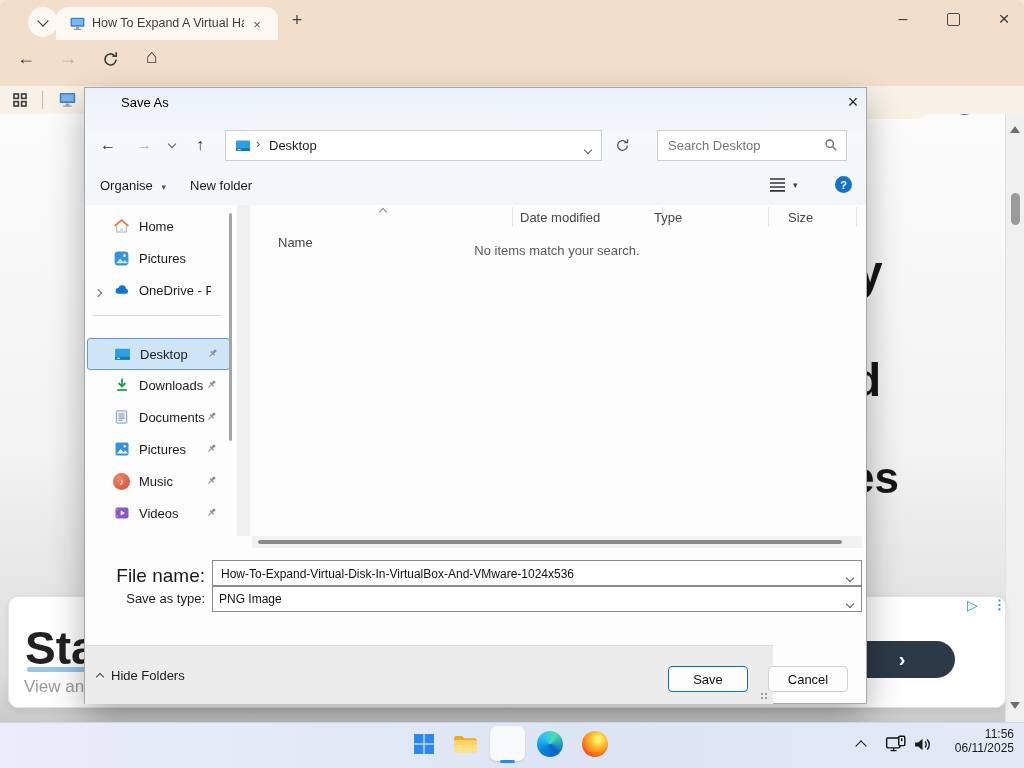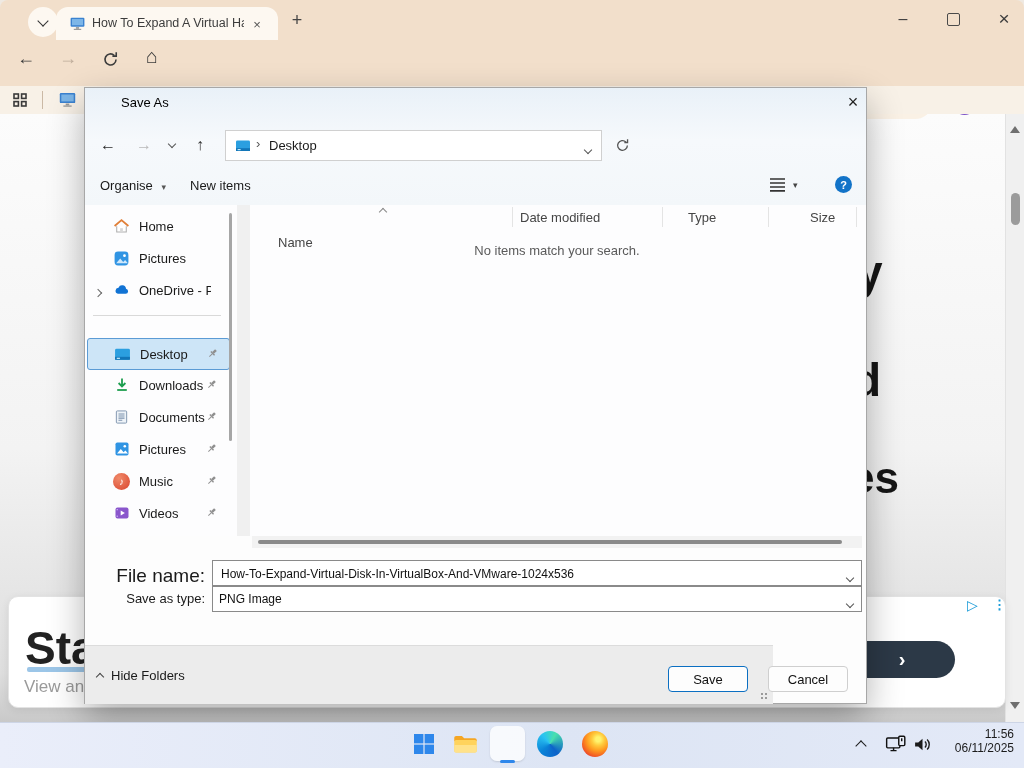--- a/index.html
+++ b/index.html
@@ -194,27 +194,36 @@
       <span class="abs" style="left:30px;top:5px;color:#555;font-size:13px;">›</span>
       <span class="abs" style="left:43px;top:7px;font-size:13px;color:#1a1a1a;">Desktop</span>
       <span class="abs" style="right:10px;top:10px;color:#555;"><span class="chev down sm"></span></span>
     </div>
     <div class="abs glyph-btn" style="left:524px;top:44px;width:26px;height:26px;">
       <svg width="15" height="15" viewBox="0 0 16 16" fill="none" stroke="#555" stroke-width="1.4">
           <path d="M13.2 8a5.2 5.2 0 1 1-1.6-3.8"></path>
           <path d="M13.4 1.4v3.4H10"></path>
         </svg>
     </div>
+    <div class="abs box-input" style="left:572px;top:42px;width:188px;height:29px;">
+      <input style="position: absolute; left: 8px; top: 4px; width: 150px; height: 19px; border: 0px; outline: 0px; font-size: 13px; color: rgb(51, 51, 51); font-family: &quot;Liberation Sans&quot;, sans-serif; background: transparent;" placeholder="Search Desktop">
+      <span class="abs" style="right:8px;top:7px;">
+        <svg width="14" height="14" viewBox="0 0 16 16" fill="none" stroke="#6b6b6b" stroke-width="1.5">
+            <circle cx="6.5" cy="6.5" r="4.2"></circle>
+            <path d="M9.8 9.8L14 14"></path>
+          </svg>
+      </span>
+    </div>
 
     
     <div class="abs" style="left:15px;top:90px;font-size:13px;color:#1a1a1a;">
       <span>Organise</span>
       <span style="font-size:9px;color:#555;margin-left:5px;">▾</span>
     </div>
-    <div class="abs" style="left:105px;top:90px;font-size:13px;color:#1a1a1a;">New items</div>
+    <div class="abs" style="left:105px;top:90px;font-size:13px;color:#1a1a1a;">New folder</div>
     <div class="abs" style="left:684px;top:90px;">
       <svg width="17" height="15" viewBox="0 0 17 15" stroke="#333" stroke-width="1.7">
           <path d="M1 2.2h15M1 6.2h15M1 10.2h15M1 14h15" transform="translate(0,-1.2)"></path>
         </svg>
     </div>
     <span class="abs" style="left:708px;top:92px;font-size:9px;color:#444;">▾</span>
     <div class="abs" style="left:750px;top:88px;width:17px;height:17px;border-radius:50%;background:#1273c8;color:#fff;display:flex;align-items:center;justify-content:center;font-size:11px;font-weight:bold;">?</div>
 
     
     <div class="abs" style="left:0;top:117px;width:781px;height:331px;background:#fdfdfe;">
@@ -373,23 +382,23 @@
       <div class="abs" style="left:144px;top:8px;width:3px;height:228px;background:#a6a6a6;border-radius:2px;"></div>
       <div class="abs" style="left:152px;top:0;width:13px;height:331px;background:#f0f0f0;"></div>
 
       <div class="abs" style="left:167px;top:0;width:610px;height:331px;">
         <div class="abs" style="left:0;top:0;width:610px;height:24px;">
           <span class="colhdr" style="left:26px;margin-top:25px;">Name</span>
           <span class="abs" style="left:128px;top:-2px;color:#888;"><span class="chev sm up"></span></span>
           <div class="colsep" style="left:260px;"></div>
           <span class="colhdr" style="left:268px;">Date modified</span>
           <div class="colsep" style="left:410px;"></div>
-          <span class="colhdr" style="left:436px;">Type</span>
+          <span class="colhdr" style="left:402px;">Type</span>
           <div class="colsep" style="left:516px;"></div>
-          <span class="colhdr" style="left:536px;margin-left:22px;">Size</span>
+          <span class="colhdr" style="left:536px;">Size</span>
           <div class="colsep" style="left:604px;"></div>
         </div>
         <div class="abs" style="left:0;top:38px;width:610px;text-align:center;font-size:13px;color:#5a5a5a;">No items match your search.</div>
       </div>
     </div>
 
     
     <div class="abs" style="left:167px;top:448px;width:610px;height:12px;background:#f2f2f2;">
       <div class="abs" style="left:6px;top:4px;width:584px;height:4px;background:#8a8a8a;border-radius:2px;"></div>
     </div>

